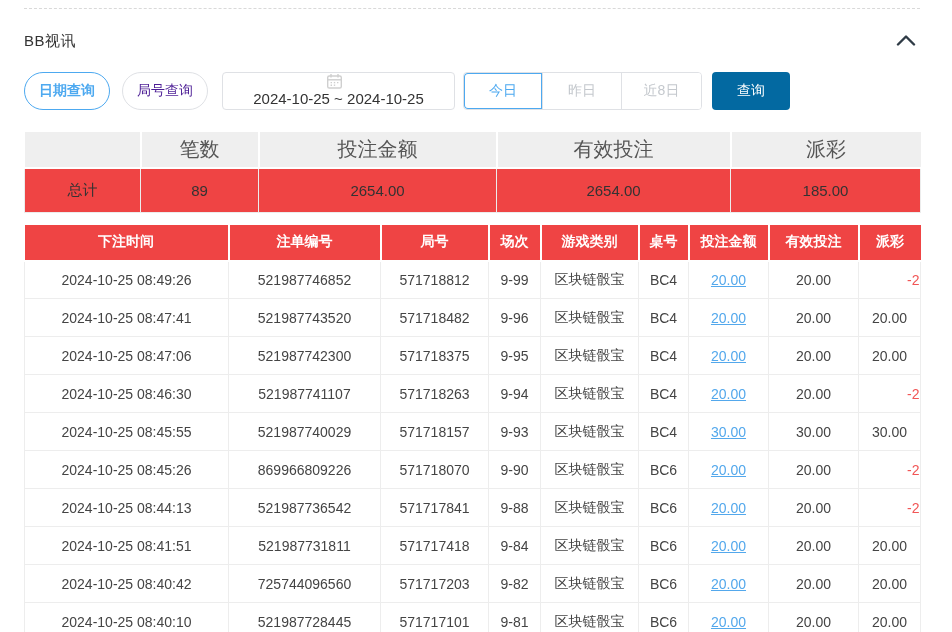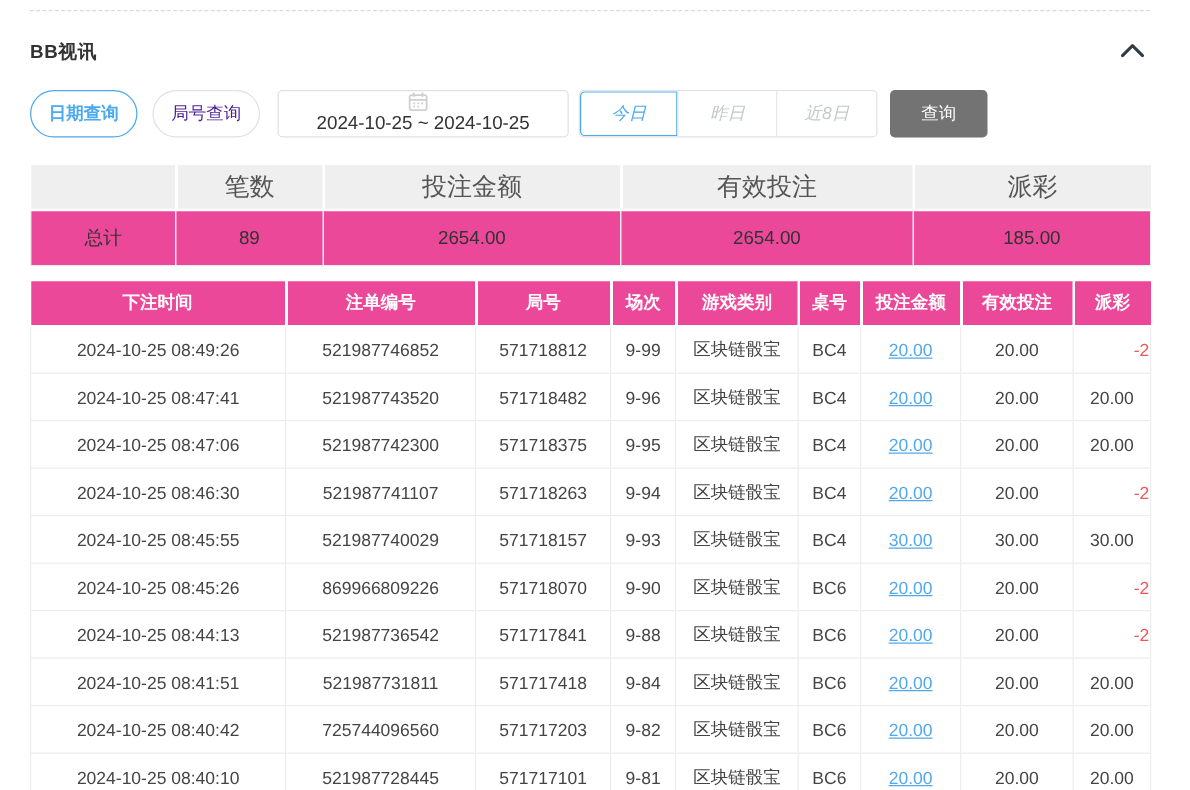--- a/index.html
+++ b/index.html
@@ -7,21 +7,21 @@
   body {
     width: 952px; height: 632px; overflow: hidden; position: relative;
     font-family: "Liberation Sans", "DejaVu Sans", sans-serif;
     color: #333;
   }
   .page { padding: 0 32px 0 24px; position: relative; }
   .top-dashed { border-top: 1px dashed #d9d9d9; margin: 8px 0 0 0; }
 
   
   .panel-header { display: flex; align-items: center; justify-content: space-between; margin-top: 22px; height: 20px; }
-  .page-title { font-size: 15px; font-weight: 700; color: #333; letter-spacing: 0.5px; }
+  .page-title { font-size: 15px; font-weight: 400; color: #333; letter-spacing: 0.5px; }
   .collapse-btn { cursor: pointer; display: flex; align-items: center; padding: 2px; background: none; border: none; margin-right: 2px; }
 
   
   .filter-bar { display: flex; align-items: center; margin-top: 21px; height: 38px; }
   .pill-btn {
     height: 38px; width: 86px; border-radius: 19px; background: #fff;
     font-size: 14px; cursor: pointer; font-family: inherit;
   }
   .pill-btn.active { border: 1px solid #4da9f0; color: #4da9f0; font-weight: 700; }
   .pill-btn.inactive { border: 1px solid #dfe1e5; color: #4c1d95; margin-left: 12px; }
@@ -29,51 +29,51 @@
     margin-left: 14px; height: 38px; width: 233px; border: 1px solid #dfe1e5; border-radius: 4px;
     display: flex; align-items: center; padding: 0 10px; cursor: pointer; background: #fff; flex-direction: column;
   }
   .date-input .cal { display: flex; margin-right: 8px; }
   .date-input .val { font-size: 15px; color: #333; white-space: nowrap; }
   .segments {
     margin-left: 8px; height: 38px; display: flex; border: 1px solid #dfe1e5; border-radius: 4px; overflow: hidden;
   }
   .seg {
     width: 79px; height: 36px; background: #fff; border: none; border-right: 1px solid #dfe1e5;
-    font-size: 14px; color: #c4c8cd; cursor: pointer; font-family: inherit; font-style: italic;
+    font-size: 14px; color: #c4c8cd; cursor: pointer; font-family: inherit;
   }
   .seg:last-child { border-right: none; }
   .seg.active {
     color: #4da9f0; box-shadow: inset 0 0 0 1px #4da9f0; border-radius: 4px 0 0 4px; background: #fff;
   }
   .query-btn {
     margin-left: 10px; height: 38px; width: 78px; border: none; border-radius: 4px;
-    background: #737373; color: #fff; font-size: 14px; cursor: pointer; font-family: inherit;
+    background: #0369a1; color: #fff; font-size: 14px; cursor: pointer; font-family: inherit;
   }
 
   
   table { border-collapse: collapse; table-layout: fixed; width: 896px; }
   th, td { text-align: center; overflow: hidden; white-space: nowrap; }
 
   
   .summary { margin-top: 22px; }
   .summary th {
     background: #efefef; height: 36px; font-size: 20px; font-weight: 400; color: #555;
     border-left: 2px solid #fff; border-bottom: 2px solid #fff;
   }
   .summary th:first-child { border-left: none; }
   .summary td {
     height: 44px; font-size: 15px; color: #333;
-    border: 1px solid #ececec; border-top: none; background: #ec4899;
+    border: 1px solid #ececec; border-top: none; background: #ef4444;
   }
 
   
   .records { margin-top: 12px; }
   .records th {
-    background: #ec4899; color: #fff; height: 36px; font-size: 14px; font-weight: 700;
+    background: #ef4444; color: #fff; height: 36px; font-size: 14px; font-weight: 700;
     border-left: 2px solid #fff; border-bottom: 2px solid #fff;
   }
   .records th:first-child { border-left: none; }
   .records td {
     height: 38px; font-size: 14px; color: #444; background: #fff;
     border: 1px solid #ededed;
   }
   .records td a { color: #53a8ec; text-decoration: underline; cursor: pointer; }
   .records td.neg { color: #f15656; padding-left: 48px; }
 </style>

